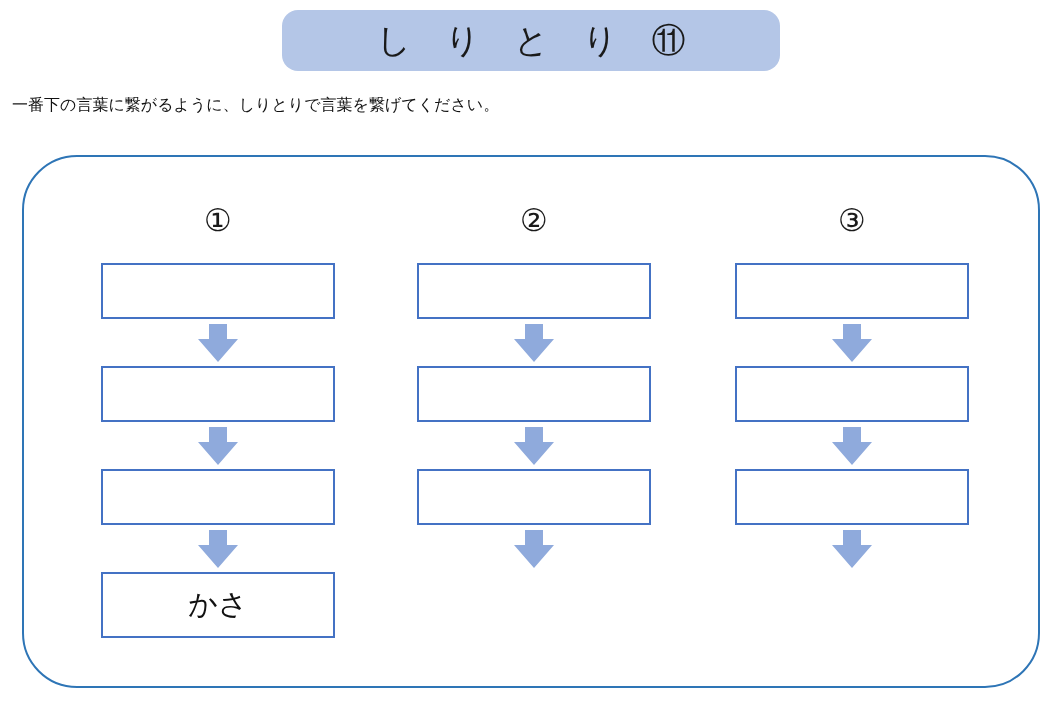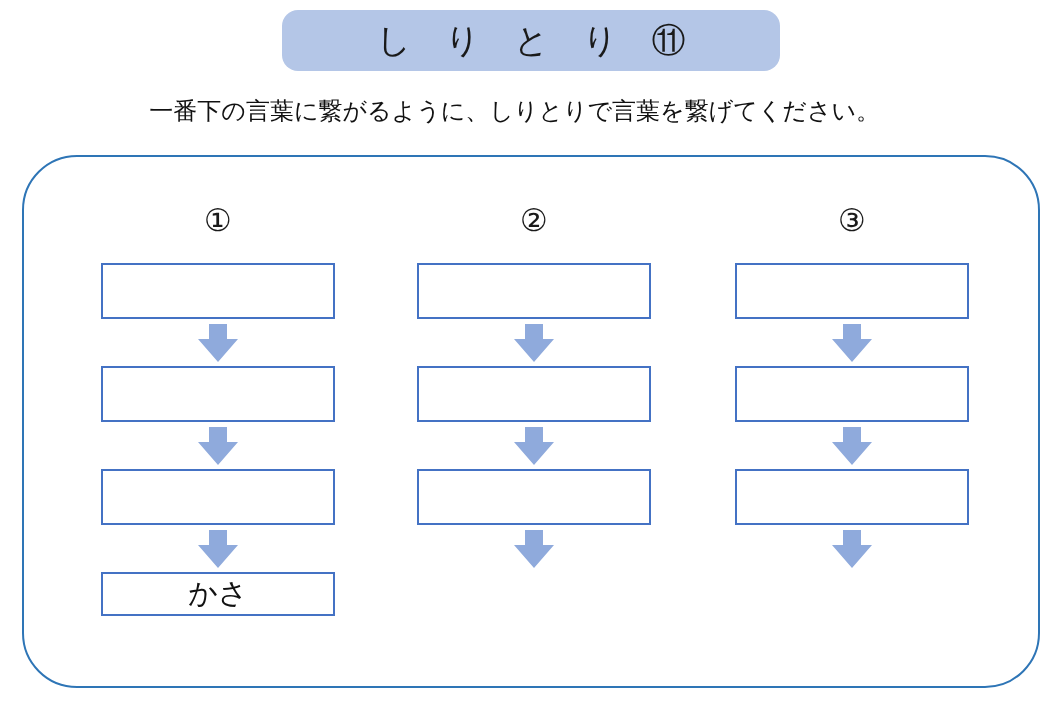--- a/index.html
+++ b/index.html
@@ -29,22 +29,22 @@
   }
   .banner-title {
     font-size: 34px;
     color: var(--text-color);
     white-space: pre;
   }
 
   .instruction {
     position: absolute; left: 0; top: 95px;
     width: 868px;
-    text-align: right;
-    font-size: 24px;
+    text-align: left;
+    font-size: 16px;
     color: #111111;
   }
 
   .frame {
     position: absolute; left: 10px; top: 155px;
     width: 1018px; height: 533px;
     border: 2px solid var(--frame-border);
     border-radius: 55px;
     background: #ffffff;
   }
@@ -72,21 +72,21 @@
   }
   .blank-box.mid { margin-top: 0; }
 
   .arrow-row {
     height: 47px;
     display: flex; align-items: center; justify-content: center;
   }
   .arrow-svg { display: block; }
 
   .answer-box {
-    height: 44px;
+    height: 66px;
     border: 2px solid var(--box-border);
     background: #ffffff;
     display: flex; align-items: center; justify-content: center;
     font-size: 29px;
     color: #111111;
   }
 
   .footer {
     position: absolute; right: 8px; top: 693px;
     font-size: 14px;

